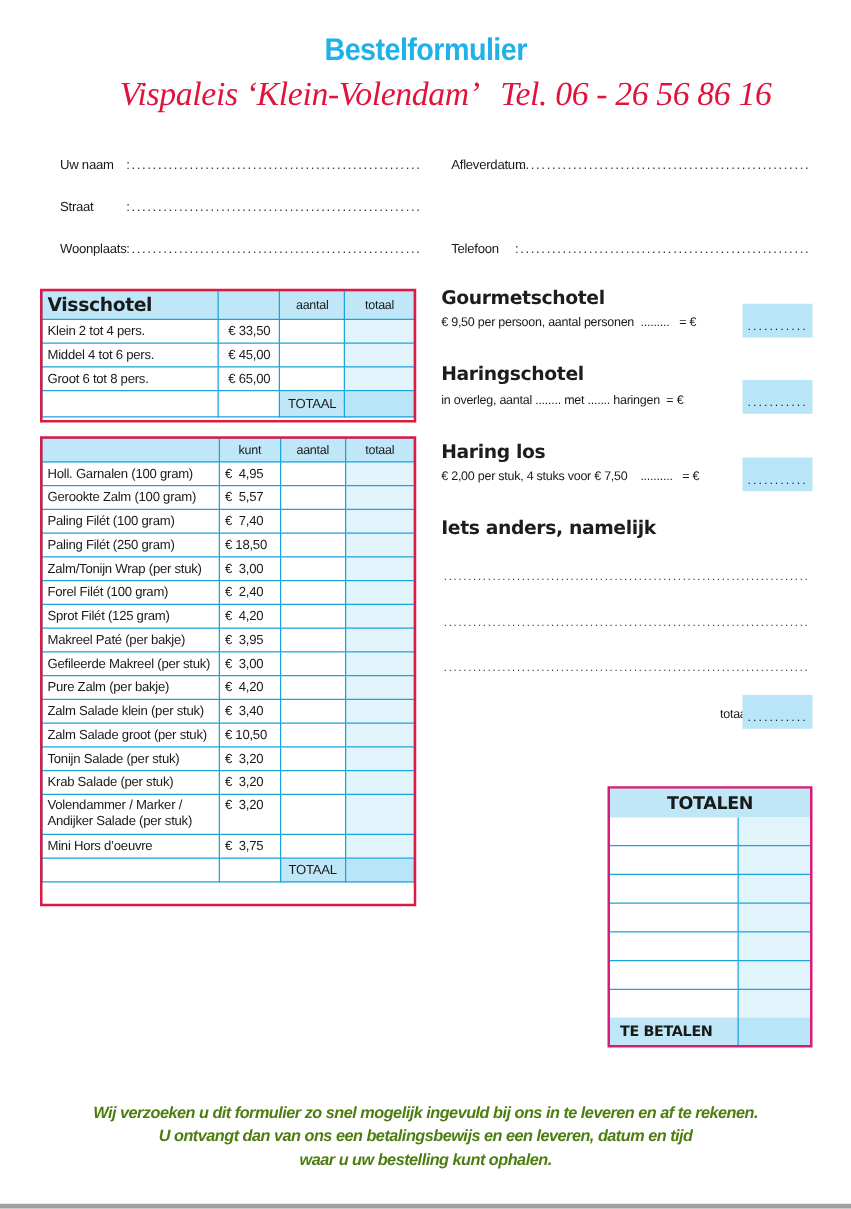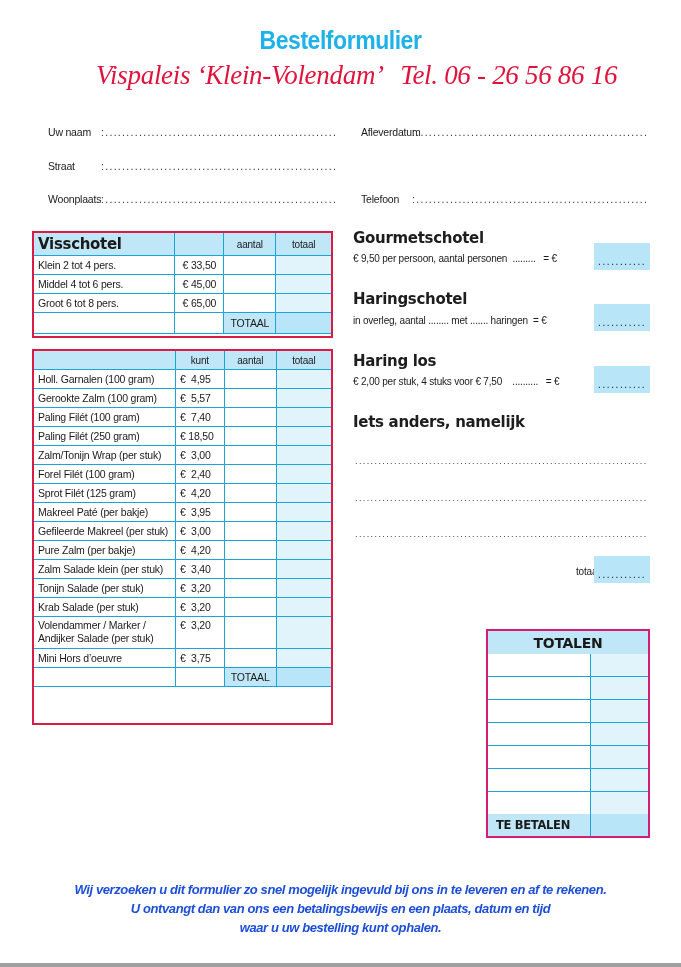--- a/index.html
+++ b/index.html
@@ -25,21 +25,21 @@
   .bluebox span { position:absolute; bottom:3px; left:4px; font-size:10px; letter-spacing:1.6px; color:#1a1a1a; font-family:"Liberation Sans", sans-serif; }
 
   .totalen { position:absolute; left:486px; top:629px; width:164px; border:2px solid #d61c77; box-sizing:border-box; }
   .totalen table { border-collapse:collapse; width:100%; font-family:"DejaVu Sans", sans-serif; }
   .totalen td { border:1.5px solid #1ba3dc; height:22px; padding:0; }
   .totalen tr:first-child td { border-top:none; }
   .totalen tr:last-child td { border-bottom:none; }
   .totalen td:first-child { border-left:none; }
   .totalen td:last-child { border-right:none; }
 
-  .footer { left:0; width:681px; top:880px; text-align:center; font-family:"Liberation Sans", sans-serif; font-style:italic; font-weight:bold; font-size:13px; line-height:19px; color:#1d4ed8; letter-spacing:-0.4px; }
+  .footer { left:0; width:681px; top:880px; text-align:center; font-family:"Liberation Sans", sans-serif; font-style:italic; font-weight:bold; font-size:13px; line-height:19px; color:#4d7c0f; letter-spacing:-0.4px; }
   .bottombar { left:0; top:963px; width:681px; height:4px; background:#a0a0a0; }
 </style>
 </head>
 <body>
 
 <div class="abs title">Bestelformulier</div>
 <div class="abs subtitle">Vispaleis ‘Klein-Volendam’   Tel. 06 - 26 56 86 16</div>
 
 <div class="abs lbl" style="left:32px;top:126px;">Uw naam</div>
 <div class="abs dots" style="left:101px;top:126px;width:236px;">:.............................................................</div>
@@ -199,20 +199,28 @@
       <tr style="height: 18.7px;">
         <td style="vertical-align:middle;line-height:13px;padding-top:0;margin-left:46px;">
           <div>Zalm Salade klein (per stuk)</div>
         </td>
         <td style="white-space:pre;vertical-align:middle;padding-top:0;">€  3,40</td>
         <td></td>
         <td class="lt"></td>
       </tr>
       <tr style="height: 18.7px;">
         <td style="vertical-align:middle;line-height:13px;padding-top:0;">
+          <div>Zalm Salade groot (per stuk)</div>
+        </td>
+        <td style="white-space:pre;vertical-align:middle;padding-top:0;">€ 10,50</td>
+        <td></td>
+        <td class="lt"></td>
+      </tr>
+      <tr style="height: 18.7px;">
+        <td style="vertical-align:middle;line-height:13px;padding-top:0;">
           <div>Tonijn Salade (per stuk)</div>
         </td>
         <td style="white-space:pre;vertical-align:middle;padding-top:0;">€  3,20</td>
         <td></td>
         <td class="lt"></td>
       </tr>
       <tr style="height: 18.7px;">
         <td style="vertical-align:middle;line-height:13px;padding-top:0;">
           <div>Krab Salade (per stuk)</div>
         </td>
@@ -317,16 +325,16 @@
         <tr>
       <td class="hdr" style="width:94px;font-weight:bold;font-size:11.5px;padding-left:8px;letter-spacing:-0.3px;">TE BETALEN</td>
       <td class="tot"></td>
     </tr>
   </tbody>
     </table>
 </div>
 
 <div class="abs footer">
   <div>Wij verzoeken u dit formulier zo snel mogelijk ingevuld bij ons in te leveren en af te rekenen.</div>
-  <div>U ontvangt dan van ons een betalingsbewijs en een plaats, datum en tijd</div>
+  <div>U ontvangt dan van ons een betalingsbewijs en een leveren, datum en tijd</div>
   <div>waar u uw bestelling kunt ophalen.</div>
 </div>
 <div class="abs bottombar"></div>
 
 </body></html>

